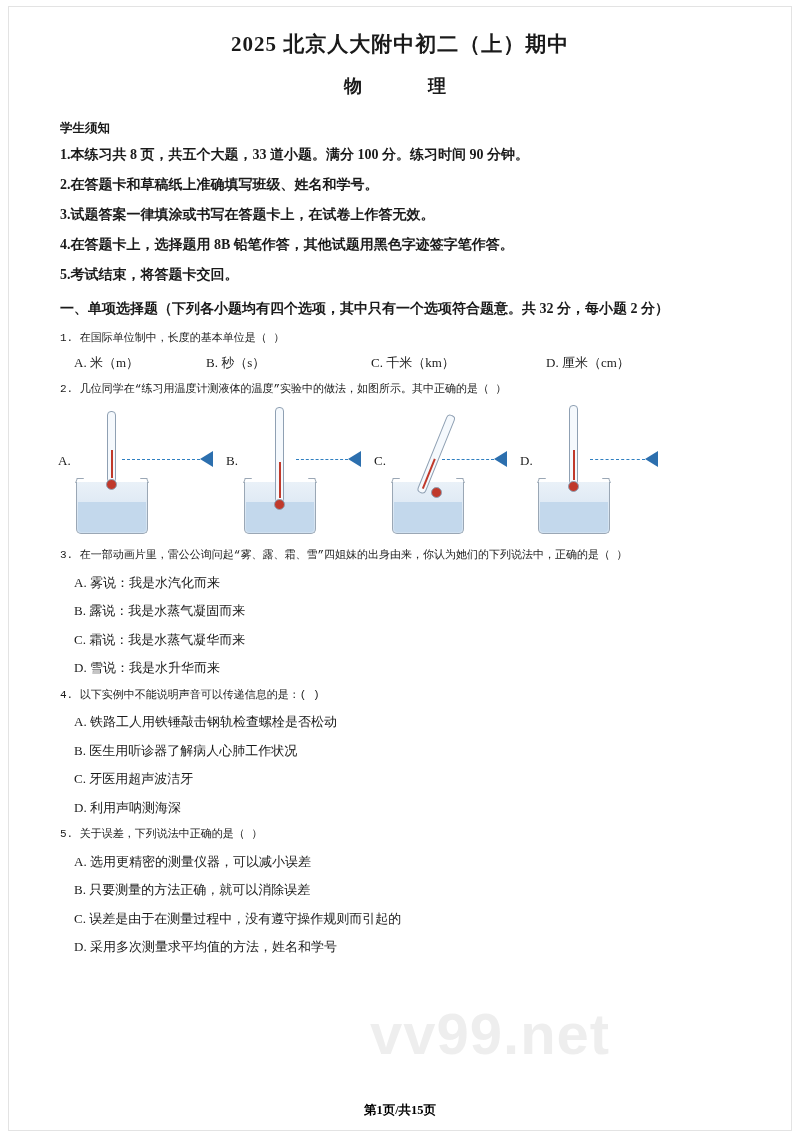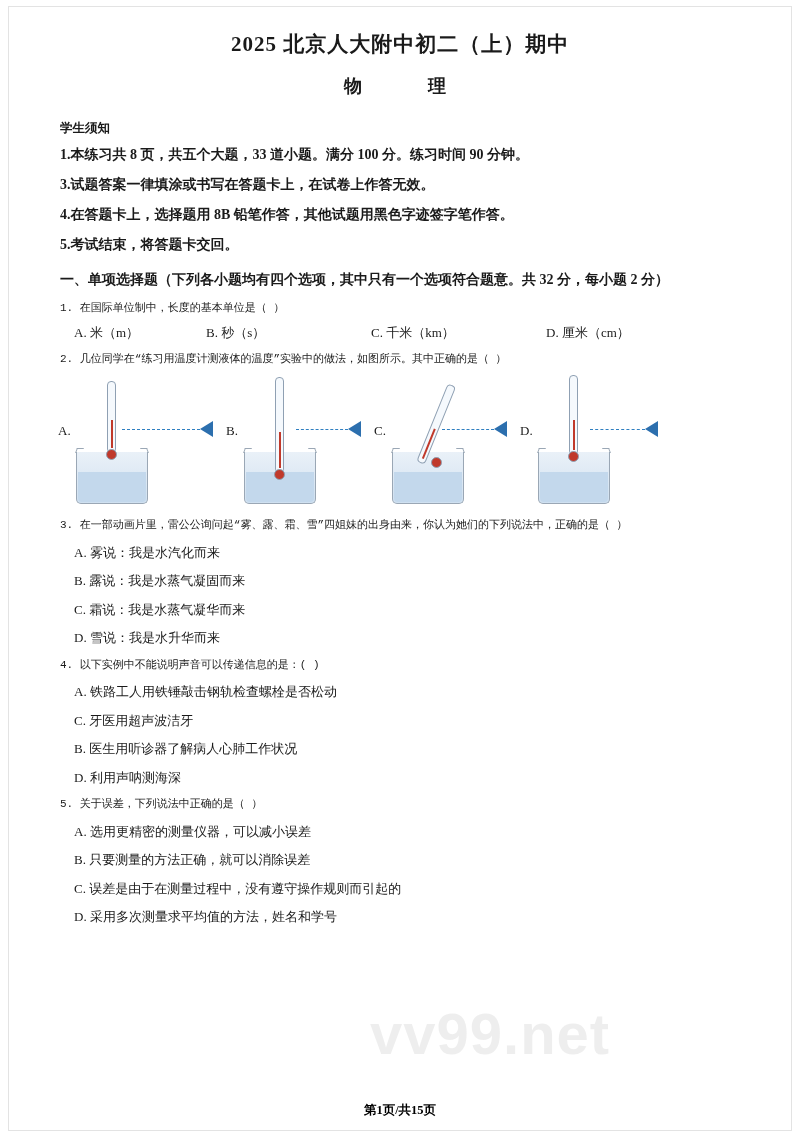--- a/index.html
+++ b/index.html
@@ -207,20 +207,21 @@
 <div class="page">
   <div class="page-frame"></div>
 
   <div class="content">
 
     <h1 class="doc-title">2025 北京人大附中初二（上）期中</h1>
     <h2 class="doc-subtitle">物　　理</h2>
 
     <div class="notice-head">学生须知</div>
     <div class="notice-item">1.本练习共 8 页，共五个大题，33 道小题。满分 100 分。练习时间 90 分钟。</div>
+    <div class="notice-item">2.在答题卡和草稿纸上准确填写班级、姓名和学号。</div>
     <div class="notice-item">3.试题答案一律填涂或书写在答题卡上，在试卷上作答无效。</div>
     <div class="notice-item">4.在答题卡上，选择题用 8B 铅笔作答，其他试题用黑色字迹签字笔作答。</div>
     <div class="notice-item">5.考试结束，将答题卡交回。</div>
 
     <div class="section-head">一、单项选择题（下列各小题均有四个选项，其中只有一个选项符合题意。共 32 分，每小题 2 分）</div>
 
     <div class="q-stem">1. 在国际单位制中，长度的基本单位是（        ）</div>
     <div class="opt-row q-indent">
       <span class="opt-a">A. 米（m）</span>
       <span class="opt-b">B. 秒（s）</span>
@@ -299,22 +300,22 @@
     </div>
 
     <div class="q-stem">3. 在一部动画片里，雷公公询问起“雾、露、霜、雪”四姐妹的出身由来，你认为她们的下列说法中，正确的是（ ）</div>
     <div class="opt-line">A. 雾说：我是水汽化而来</div>
     <div class="opt-line">B. 露说：我是水蒸气凝固而来</div>
     <div class="opt-line">C. 霜说：我是水蒸气凝华而来</div>
     <div class="opt-line">D. 雪说：我是水升华而来</div>
 
     <div class="q-stem">4. 以下实例中不能说明声音可以传递信息的是：( )</div>
     <div class="opt-line">A. 铁路工人用铁锤敲击钢轨检查螺栓是否松动</div>
+    <div class="opt-line">B. 医生用听诊器了解病人心肺工作状况</div>
     <div class="opt-line">C. 牙医用超声波洁牙</div>
-    <div class="opt-line">B. 医生用听诊器了解病人心肺工作状况</div>
     <div class="opt-line">D. 利用声呐测海深</div>
 
     <div class="q-stem">5. 关于误差，下列说法中正确的是（        ）</div>
     <div class="opt-line">A. 选用更精密的测量仪器，可以减小误差</div>
     <div class="opt-line">B. 只要测量的方法正确，就可以消除误差</div>
     <div class="opt-line">C. 误差是由于在测量过程中，没有遵守操作规则而引起的</div>
     <div class="opt-line">D. 采用多次测量求平均值的方法，姓名和学号</div>
 
   </div>
 

